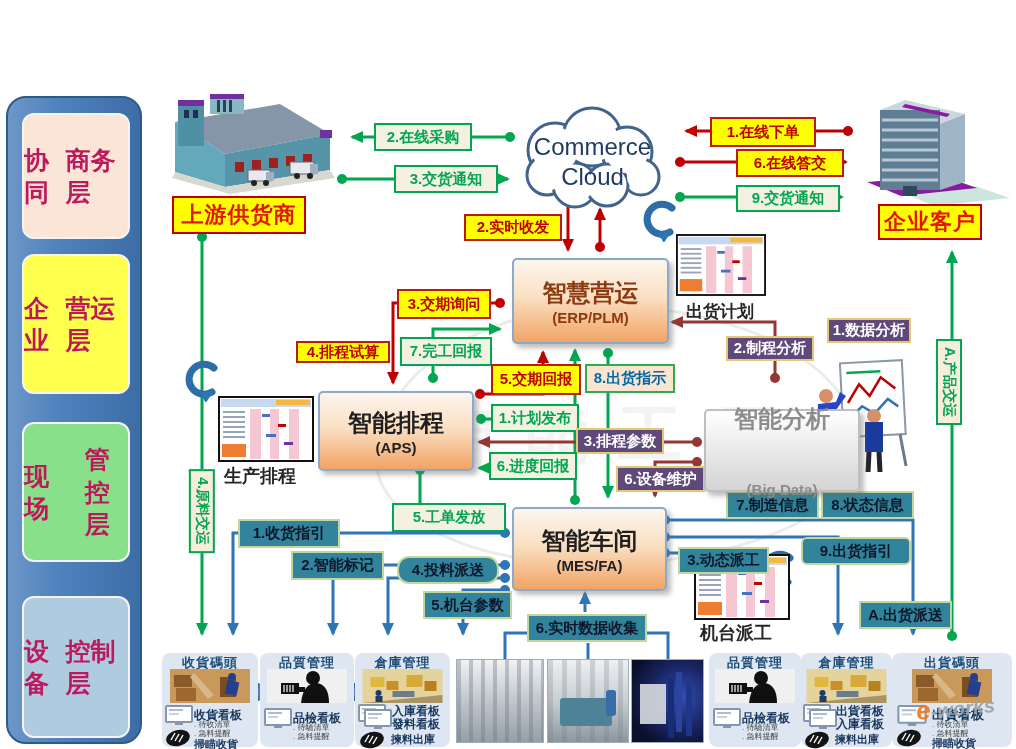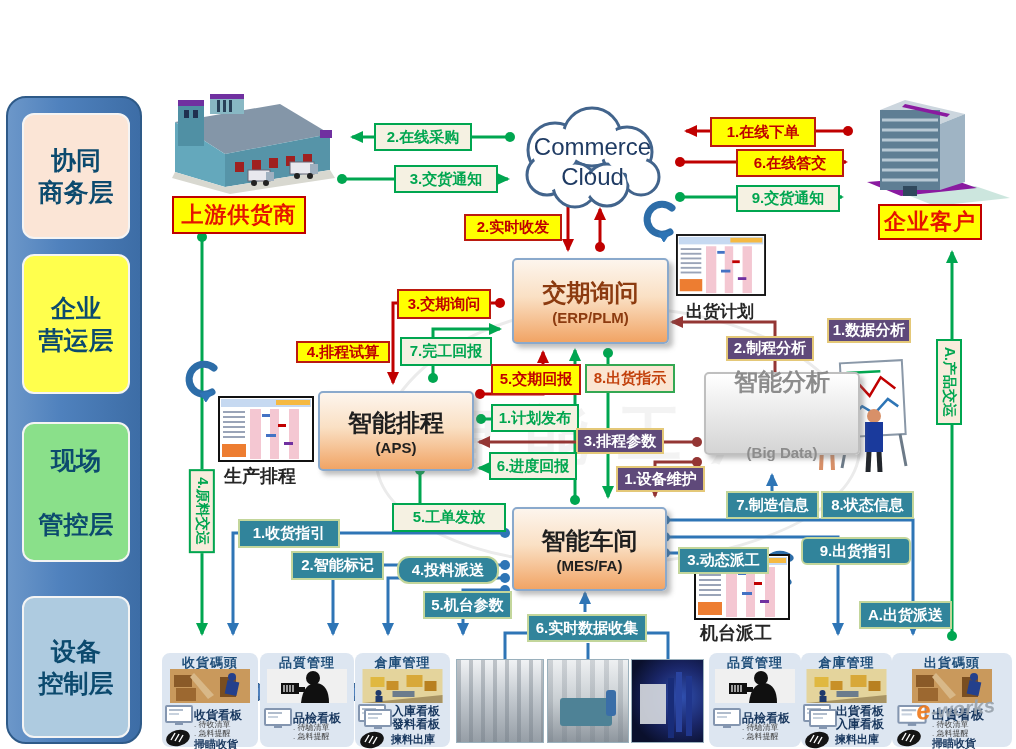--- a/index.html
+++ b/index.html
@@ -3,29 +3,29 @@
 <meta charset="utf-8">
 <style>
   html,body{margin:0;padding:0;background:#fff;}
   #stage{position:relative;width:1016px;height:749px;background:#ffffff;overflow:hidden;
          font-family:"Liberation Sans","DejaVu Sans",sans-serif;}
   .abs{position:absolute;}
   
   #layerbar{position:absolute;left:6px;top:96px;width:136px;height:648px;border-radius:20px;
             background:linear-gradient(90deg,#6c97c9,#4f81bd 40%,#3d6da6);border:2px solid #2e5a88;box-sizing:border-box;}
   .layer{position:absolute;left:14px;width:108px;border-radius:12px;border:2px solid #f4f4f4;
-         display:flex;flex-direction:column;align-items:center;justify-content:center;
-         font-weight:bold;font-size:25px;color:#0c4a6e;line-height:1.3;box-sizing:border-box;}
+         display:flex;flex-direction:row;align-items:center;justify-content:center;
+         font-weight:bold;font-size:25px;color:#be185d;line-height:1.3;box-sizing:border-box;}
   
   .lbl{position:absolute;display:flex;align-items:center;justify-content:center;font-weight:bold;
        font-size:15px;white-space:nowrap;box-sizing:border-box;padding:1px 4px;z-index:6;}
   .lbl-green{background:#f5f1e2;border:2px solid #00a650;color:#00a650;}
-  .lbl-peachgreen{background:#fbe5d1;border:2px solid #34a853;color:#c2410c;}
+  .lbl-peachgreen{background:#fbe5d1;border:2px solid #34a853;color:#0369a1;}
   .lbl-yellow{background:#ffff00;border:2px solid #bb1a10;color:#c00000;}
-  .lbl-teal{background:#31849b;border:2px solid #c3d69b;color:#ffffff;}
+  .lbl-teal{background:#31849b;border:2px solid #c3d69b;color:#0f172a;}
   .lbl-purple{background:#5f497a;border:2px solid #e4c878;color:#ffffff;}
   .lbl-actor{background:#ffff00;border:2px solid #c00000;color:#e51400;font-size:22px;letter-spacing:1px;}
   .vlab{position:absolute;z-index:6;display:flex;align-items:center;justify-content:center;}
   .vlab>span{transform:rotate(90deg);white-space:nowrap;font-weight:bold;font-size:14px;
              background:#f8ecdc;border:2px solid #00a650;color:#00a650;padding:2px 6px;}
   
   .node{position:absolute;border:2px solid #8aa9cc;border-radius:5px;z-index:7;
         background:linear-gradient(180deg,#fdf5ed 0%,#fae0c4 45%,#f1a465 100%);
         box-shadow:4px 4px 5px rgba(110,110,110,.45);
         display:flex;flex-direction:column;align-items:center;justify-content:center;font-weight:bold;color:#1f1f1f;}
@@ -344,28 +344,28 @@
 
     <g>
       <use href="#blockarrow" x="246" y="683" width="24" height="18"></use>
       <use href="#blockarrow" x="342" y="683" width="24" height="18"></use>
       <use href="#blockarrow" x="789" y="683" width="24" height="18"></use>
       <use href="#blockarrow" x="878" y="683" width="24" height="18"></use>
     </g>
   </svg>
 
   <div class="node node-erp" style="left:512px;top:258px;width:153px;height:82px;">
-    <div class="t1">交期询问</div>
+    <div class="t1">智慧营运</div>
     <div class="t2">(ERP/PLM)</div>
   </div>
   <div class="node" style="left:318px;top:391px;width:152px;height:76px;">
     <div class="t1">智能排程</div>
     <div class="t2">(APS)</div>
   </div>
-  <div class="node node-gray" style="left:704px;top:372px;width:152px;height:79px;gap:46px;">
+  <div class="node node-gray" style="left:704px;top:409px;width:152px;height:79px;gap:46px;">
     <div class="t1">智能分析</div>
     <div class="t2">(Big Data)</div>
   </div>
   <div class="node" style="left:512px;top:507px;width:151px;height:80px;">
     <div class="t1">智能车间</div>
     <div class="t2">(MES/FA)</div>
   </div>
 
   <div class="lbl lbl-green" style="left:374px;top:123px;width:98px;height:28px;">
       <span>2.在线采购</span>
@@ -403,21 +403,21 @@
   <div class="lbl lbl-green" style="left:491px;top:404px;width:88px;height:28px;">
       <span>1.计划发布</span>
     </div>
   <div class="lbl lbl-purple" style="left:576px;top:428px;width:88px;height:26px;">
       <span>3.排程参数</span>
     </div>
   <div class="lbl lbl-green" style="left:489px;top:452px;width:88px;height:28px;">
       <span>6.进度回报</span>
     </div>
   <div class="lbl lbl-purple" style="left:616px;top:466px;width:89px;height:26px;">
-      <span>1.设备维护</span>
+      <span>6.设备维护</span>
     </div>
   <div class="lbl lbl-green" style="left:392px;top:503px;width:114px;height:29px;">
       <span>5.工单发放</span>
     </div>
   <div class="lbl lbl-purple" style="left:827px;top:318px;width:84px;height:25px;">
       <span>1.数据分析</span>
     </div>
   <div class="lbl lbl-purple" style="left:726px;top:336px;width:88px;height:25px;">
       <span>2.制程分析</span>
     </div>

